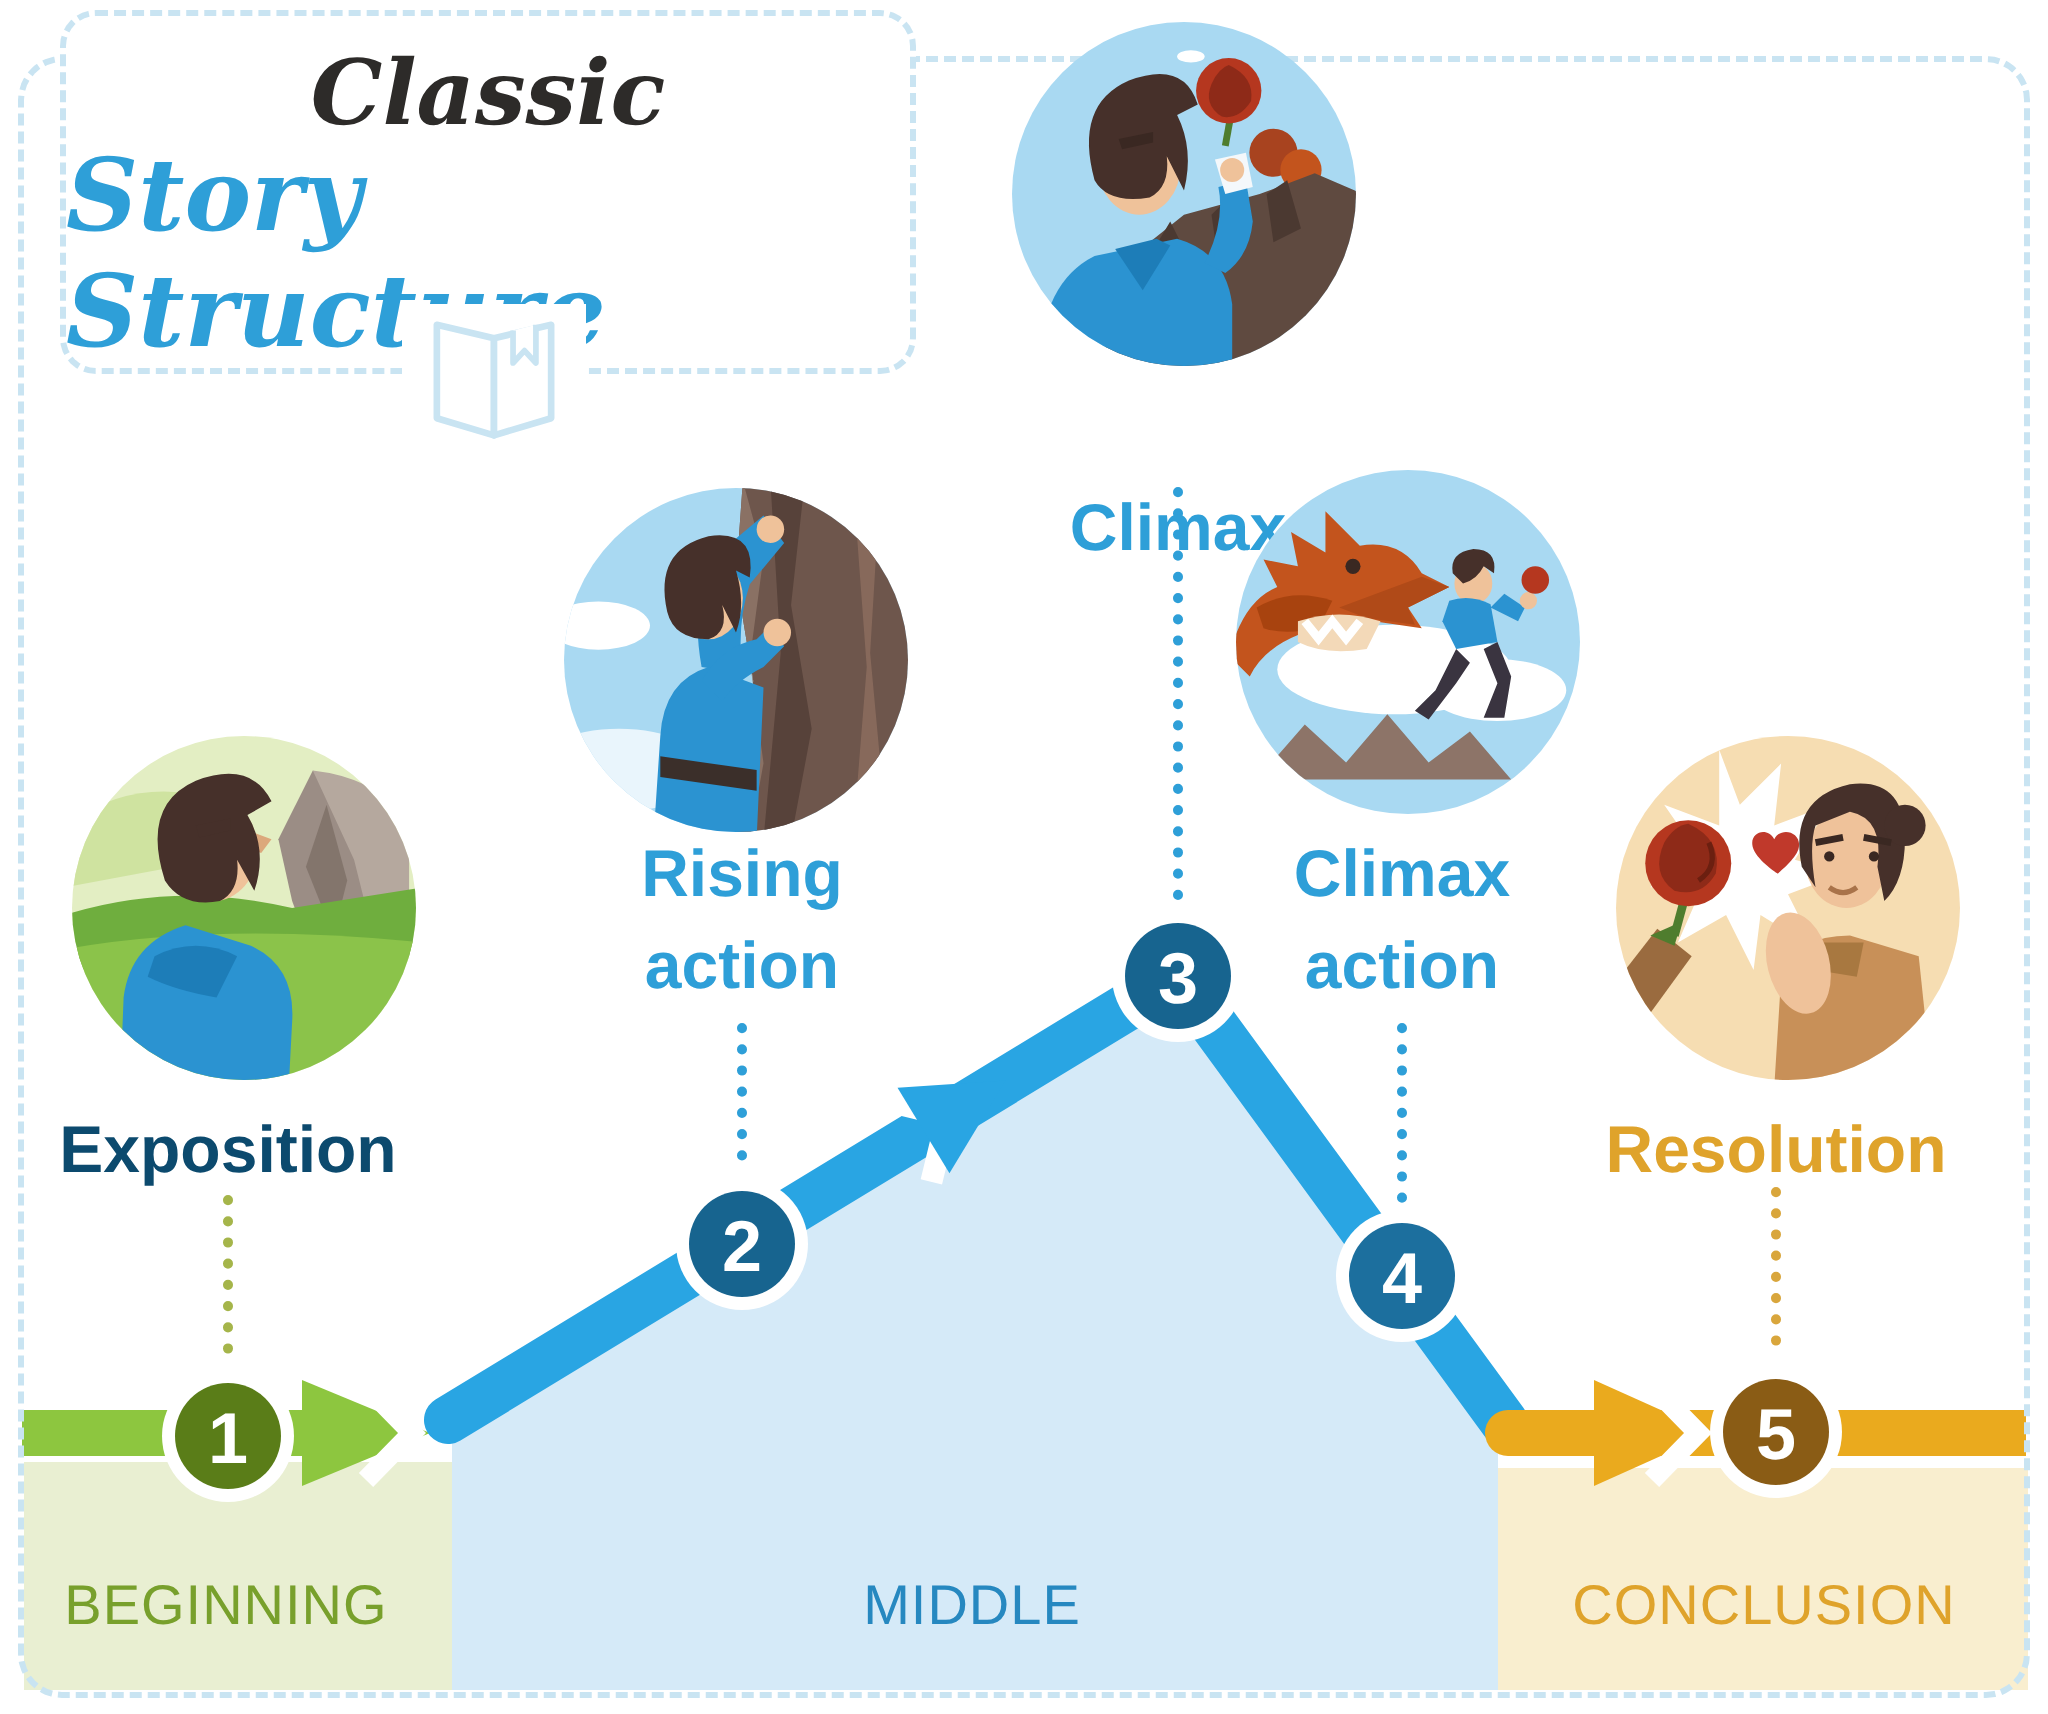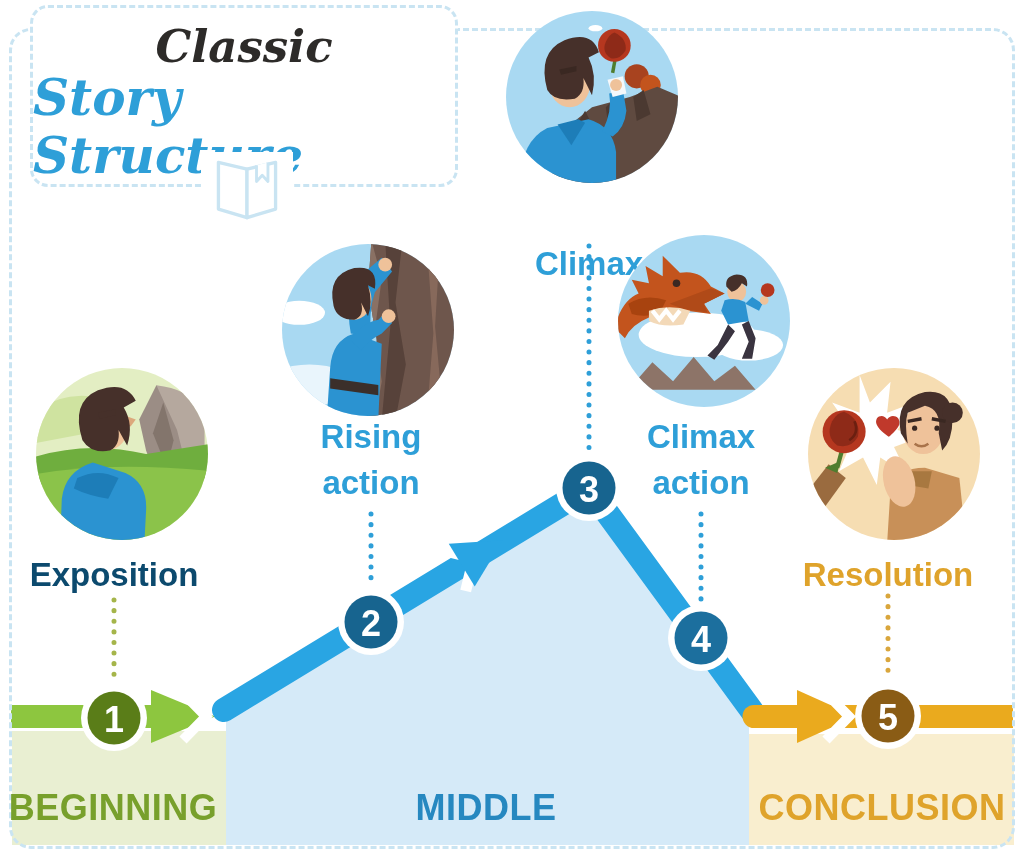--- a/index.html
+++ b/index.html
@@ -5,22 +5,22 @@
   html,body{margin:0;padding:0;background:#fff;}
   .canvas{position:relative;width:1024px;height:857px;background:#ffffff;overflow:hidden;
           font-family:"Liberation Sans",sans-serif;}
   .frame{position:absolute;left:9px;top:28px;right:9px;bottom:8px;
          border:3px dashed #c9e4f2;border-radius:22px;pointer-events:none;z-index:3;}
   svg.diagram{position:absolute;left:0;top:0;z-index:2;}
   .stage-label{position:absolute;transform:translateX(-50%);text-align:center;
                font-weight:700;font-size:33px;line-height:46px;z-index:4;white-space:nowrap;}
   .stage-label.two-line{white-space:normal;width:170px;}
   .lbl-olive{color:#0c4a6e;} .lbl-blue{color:#2e9fd8;} .lbl-amber{color:#dfa32b;}
-  .section-label{position:absolute;transform:translateX(-50%);font-weight:700;
-                 font-size:36px;letter-spacing:.5px;z-index:4;white-space:nowrap;}
+  .section-label{position:absolute;transform:translateX(-50%);font-weight:400;
+                 font-size:28px;letter-spacing:.5px;z-index:4;white-space:nowrap;}
   .sec-olive{color:#78a02c;} .sec-blue{color:#2688c0;} .sec-amber{color:#dfa32b;}
   .title-box{position:absolute;left:30px;top:5px;width:428px;height:182px;background:#fff;
              border:3px dashed #c9e4f2;border-radius:18px;z-index:5;box-sizing:border-box;
              display:flex;flex-direction:column;align-items:center;padding-top:16px;}
   .title-line1{font-family:"DejaVu Serif",serif;font-style:italic;font-weight:700;
                font-size:45px;line-height:1.0;color:#2d2b29;}
   .title-line2{font-family:"DejaVu Serif",serif;font-style:italic;font-weight:700;
                font-size:50px;line-height:1.15;color:#2e9fd8;}
   .book-wrap{position:absolute;left:201px;top:152px;width:92px;height:78px;background:#fff;
              z-index:6;display:flex;align-items:center;justify-content:center;}

